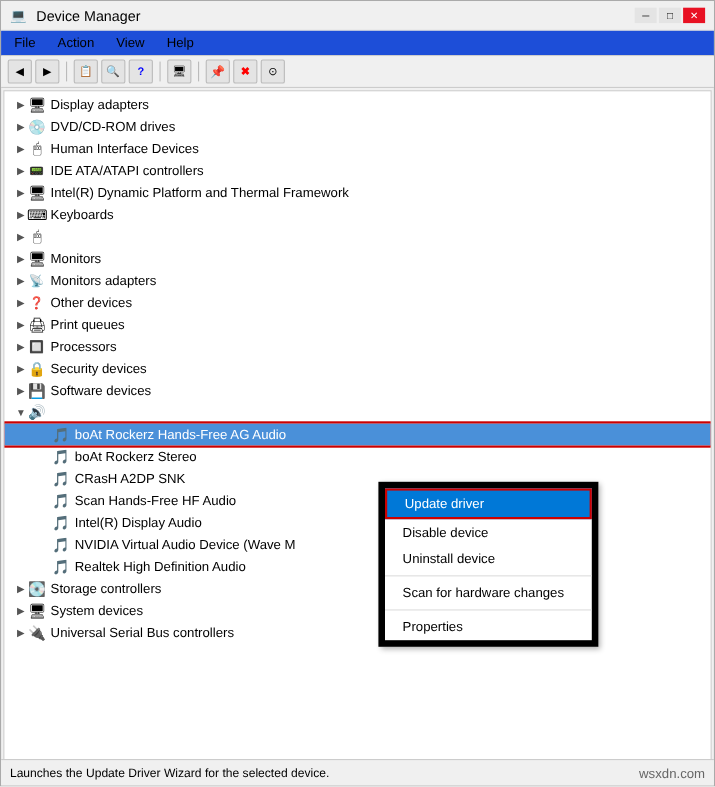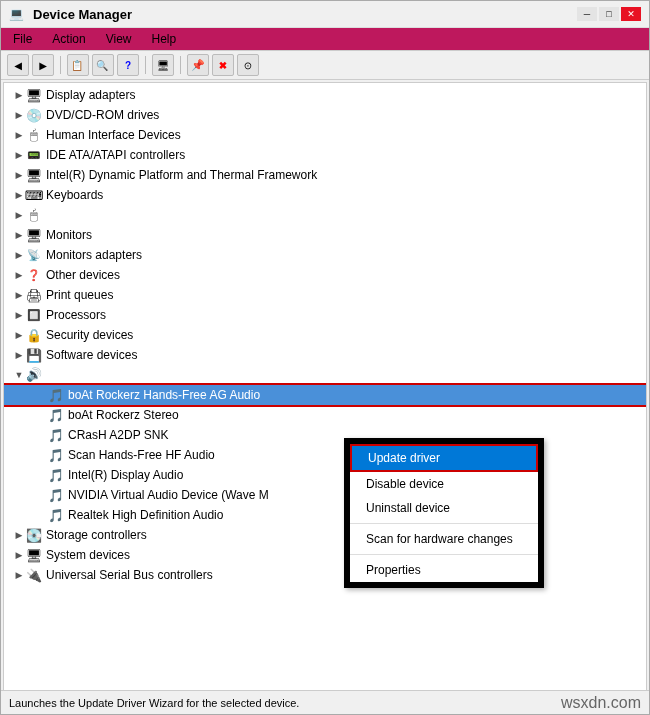--- a/index.html
+++ b/index.html
@@ -10,26 +10,26 @@
       width: 650px;
       height: 715px;
       overflow: hidden;
     }
     .title-bar-icon {
       width: 16px; height: 16px;
       display: inline-flex; align-items: center; justify-content: center;
     }
     .title-bar-text {
       font-size: 13px;
-      font-weight: bold;
+      font-weight: normal;
     }
 
     
     .menu-bar {
-      background: #be185d;
+      background: #1d4ed8;
       padding: 2px 4px;
       display: flex;
       gap: 4px;
       border-bottom: 1px solid #ccc;
     }
     .menu-item {
       padding: 2px 8px;
       cursor: pointer;
       font-size: 12px;
     }
@@ -133,21 +133,21 @@
       height: 24px;
       display: flex;
       align-items: center;
       justify-content: space-between;
       position: absolute;
       bottom: 0;
       left: 0;
       right: 0;
     }
     .watermark {
-      font-size: 16px;
+      font-size: 12px;
       color: #666;
     }
 
     
     .window {
       width: 650px;
       height: 715px;
       border: 1px solid #aaa;
       display: flex;
       flex-direction: column;

